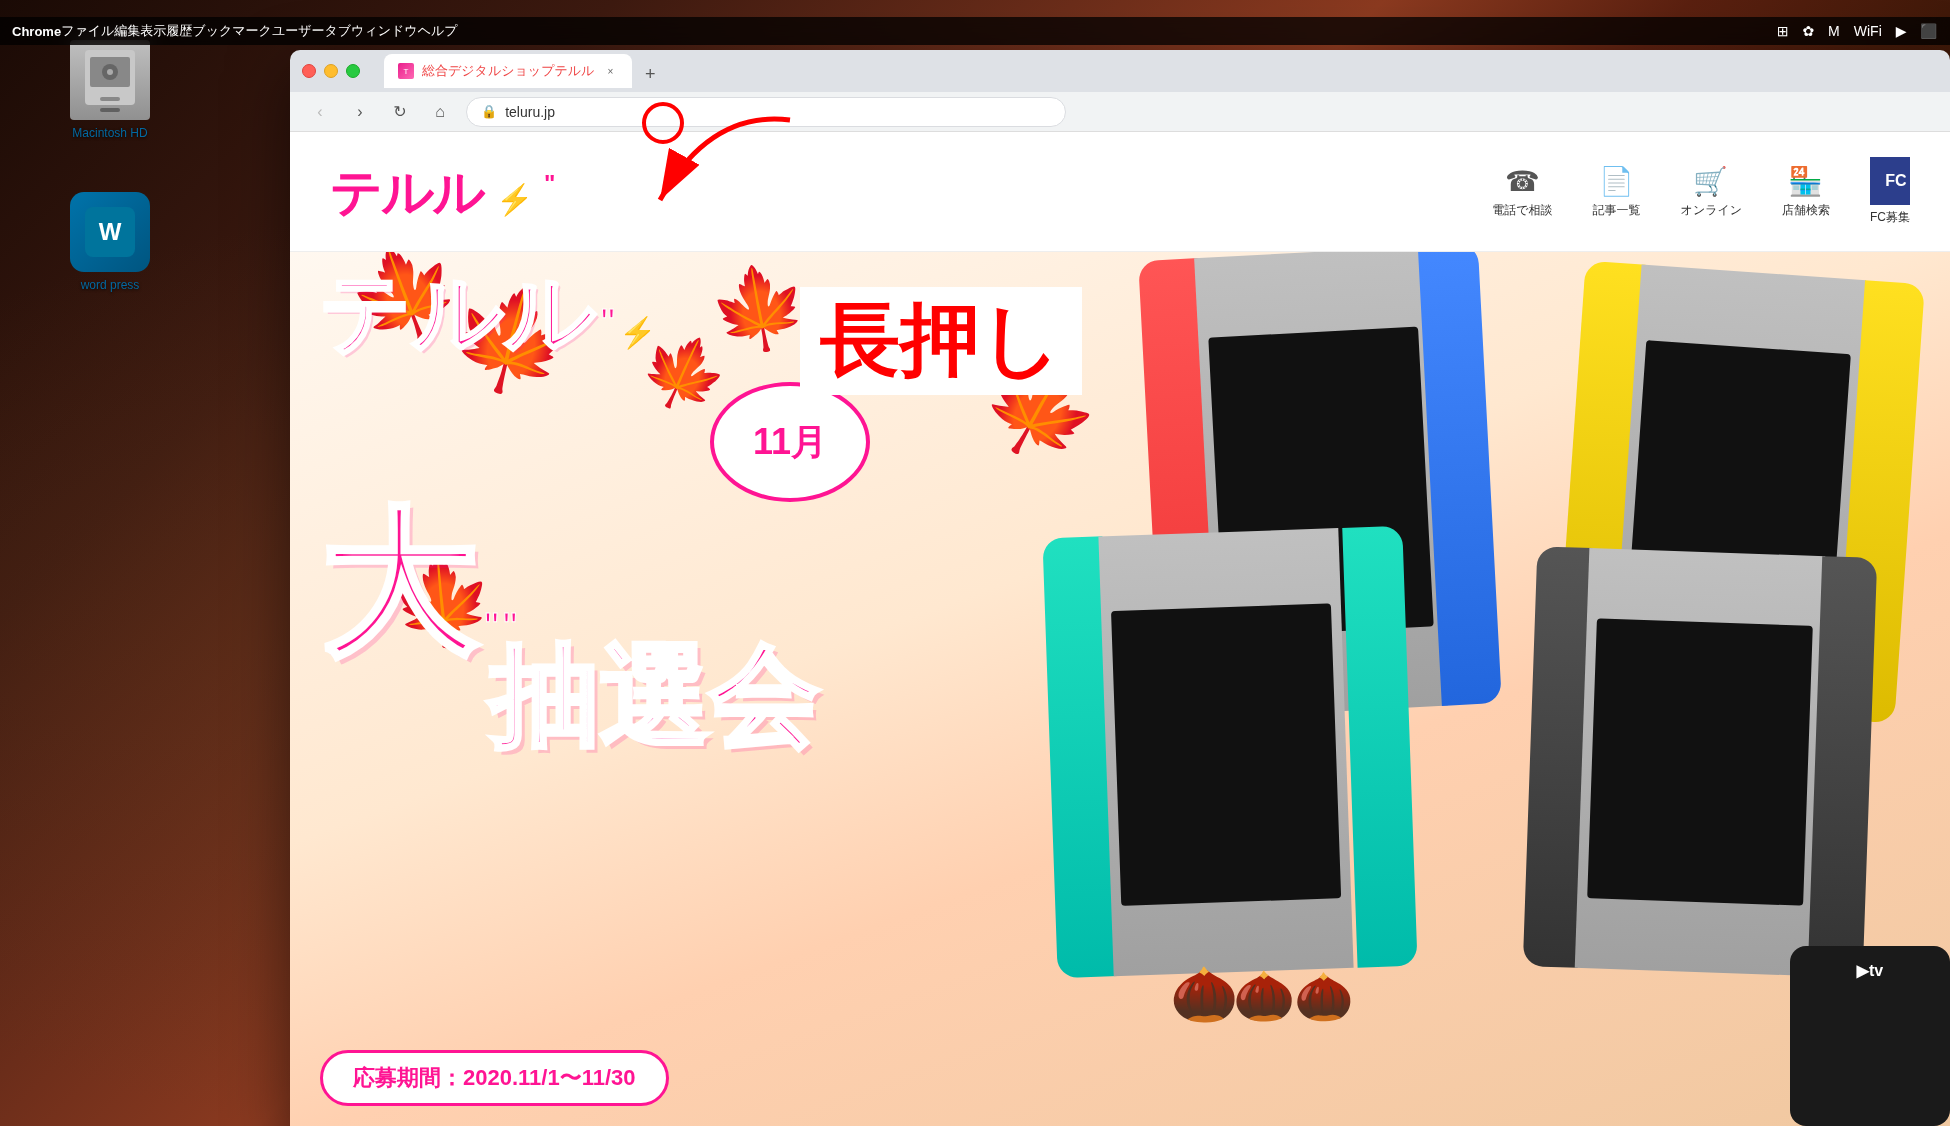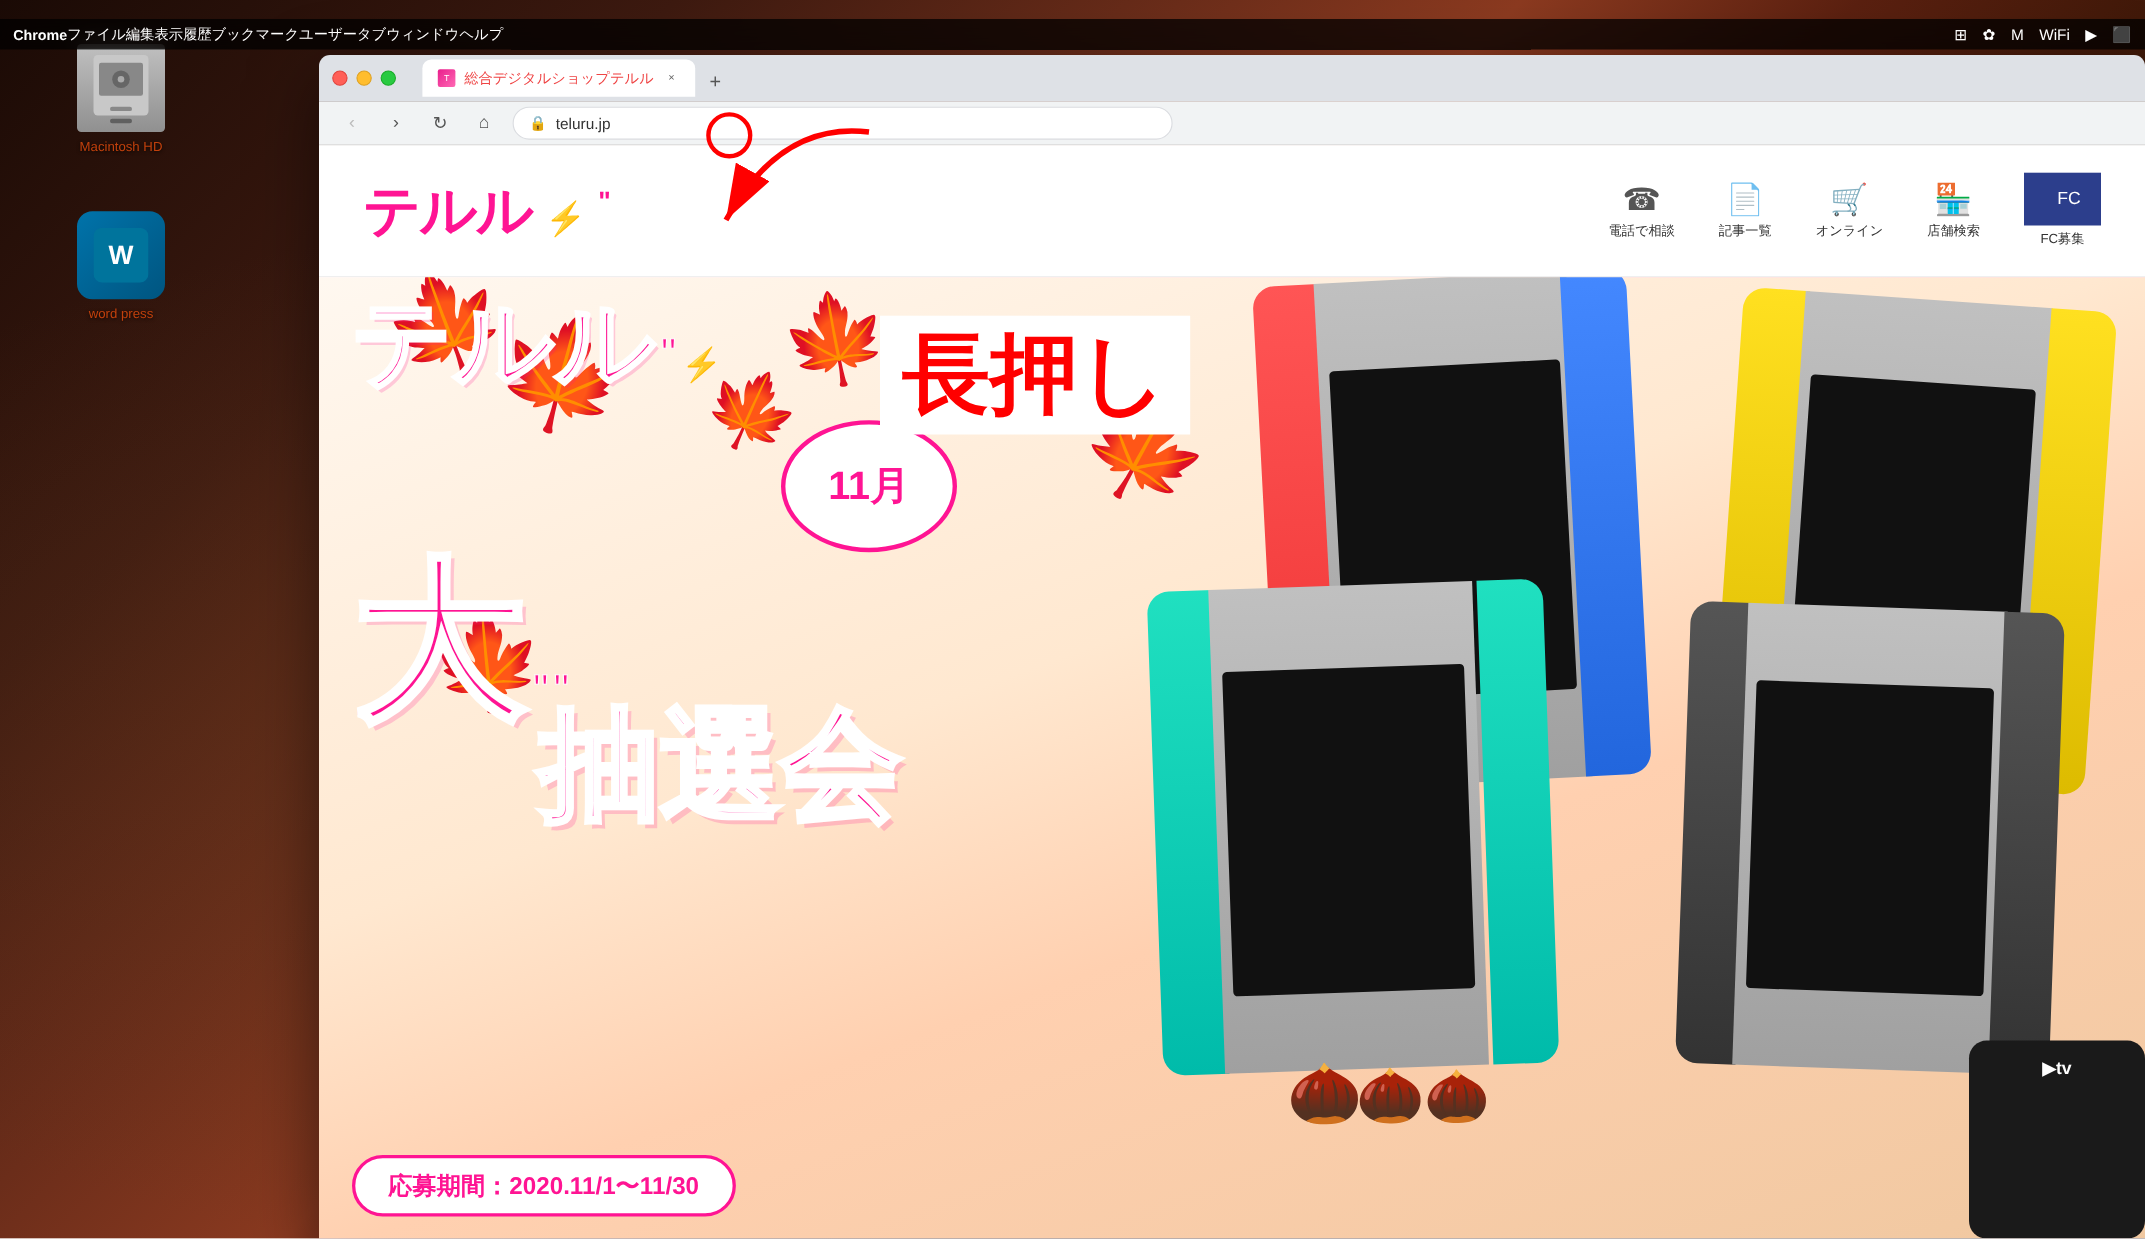--- a/index.html
+++ b/index.html
@@ -117,21 +117,21 @@
       border-radius: 2px;
     }
     .wp-icon {
       background: linear-gradient(135deg, #0073aa, #005580);
     }
     .fcp-icon {
       background: linear-gradient(180deg, #f0f0f0 0%, #e0e0e0 100%);
       border: 1px solid #ccc;
     }
     .icon-label {
-      color: #c2410c;
+      color: #0369a1;
       font-size: 12px;
       text-align: center;
       text-shadow: 0 1px 3px rgba(0,0,0,0.8);
       line-height: 1.3;
     }
 
     
     #browser-window {
       position: absolute;
       top: 50px;
@@ -300,29 +300,29 @@
     }
     .nav-icon {
       font-size: 28px;
       color: #555;
     }
     .nav-text {
       font-size: 12px;
       color: #333;
     }
     .fc-badge {
-      width: 70px;
+      width: 40px;
       height: 48px;
       background: #2c3e8c;
       color: white;
       display: flex;
       align-items: center;
       justify-content: center;
       font-size: 16px;
-      font-weight: normal;
+      font-weight: bold;
       padding-left: 12px;
     }
 
     
     #main-banner {
       position: relative;
       height: calc(100% - 120px);
       background: linear-gradient(135deg, #fff5f8 0%, #ffe0ee 30%, #ffd4e8 50%);
       overflow: hidden;
     }

